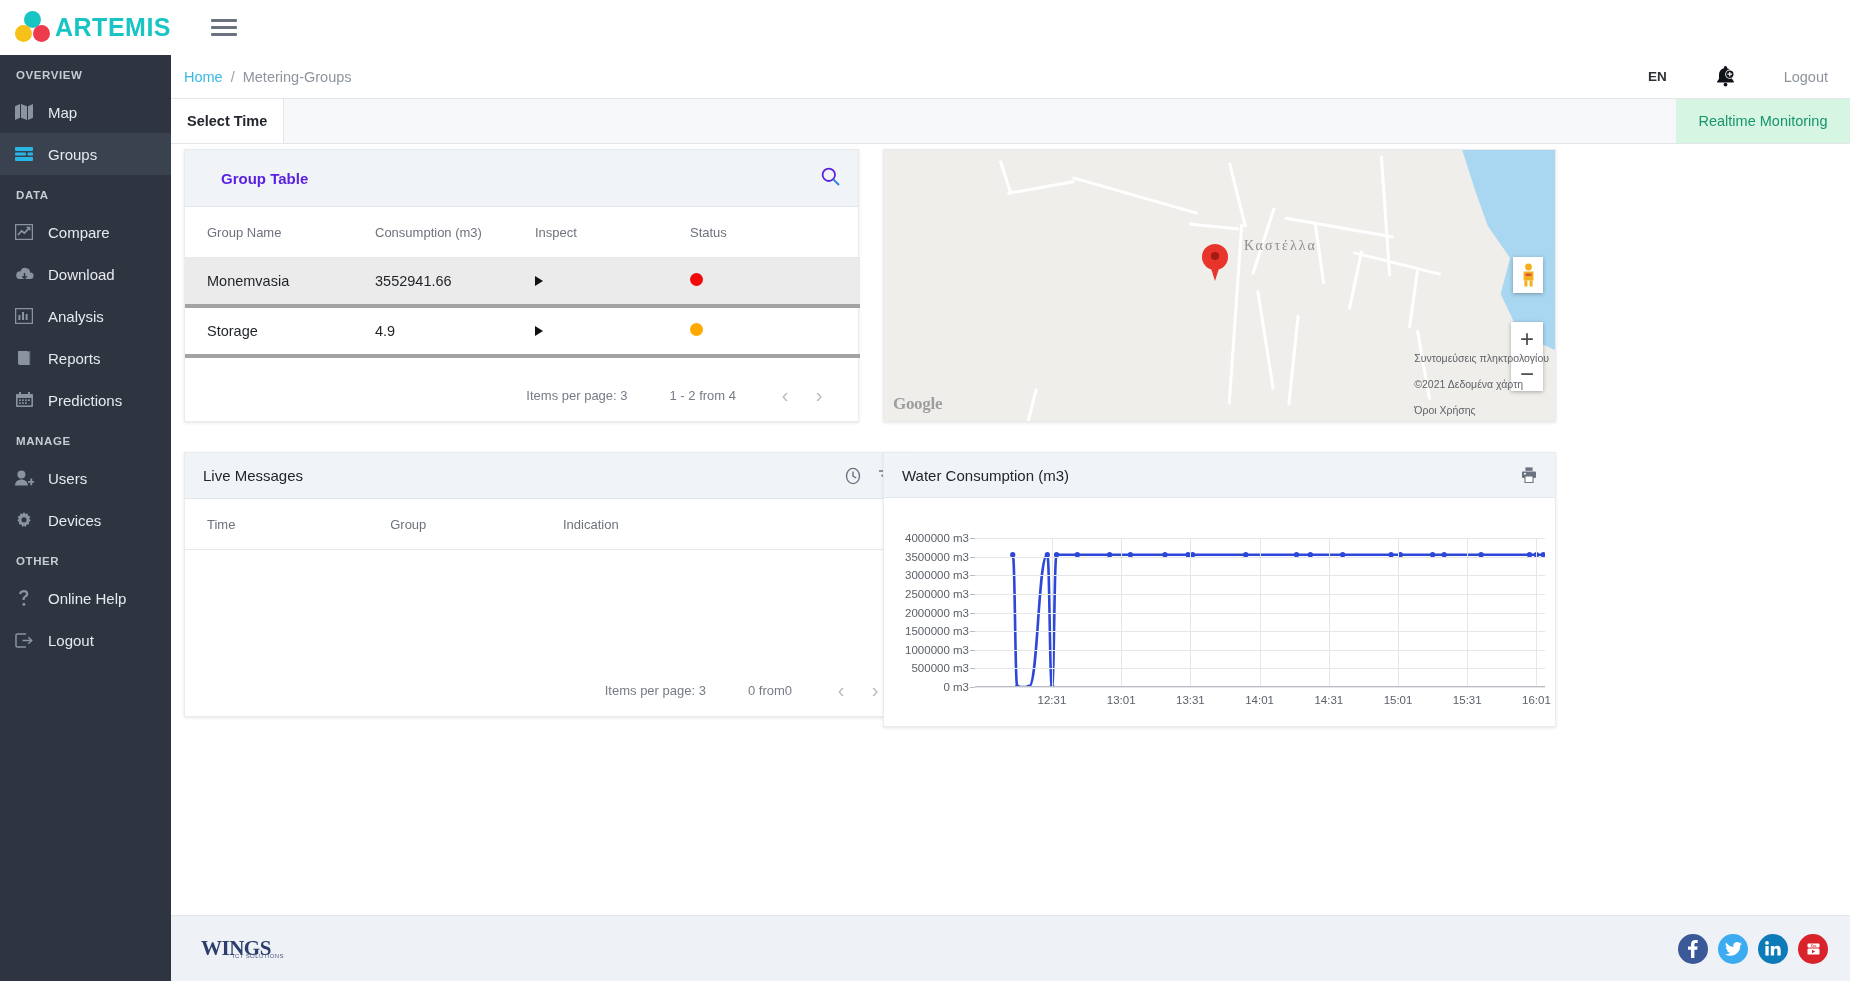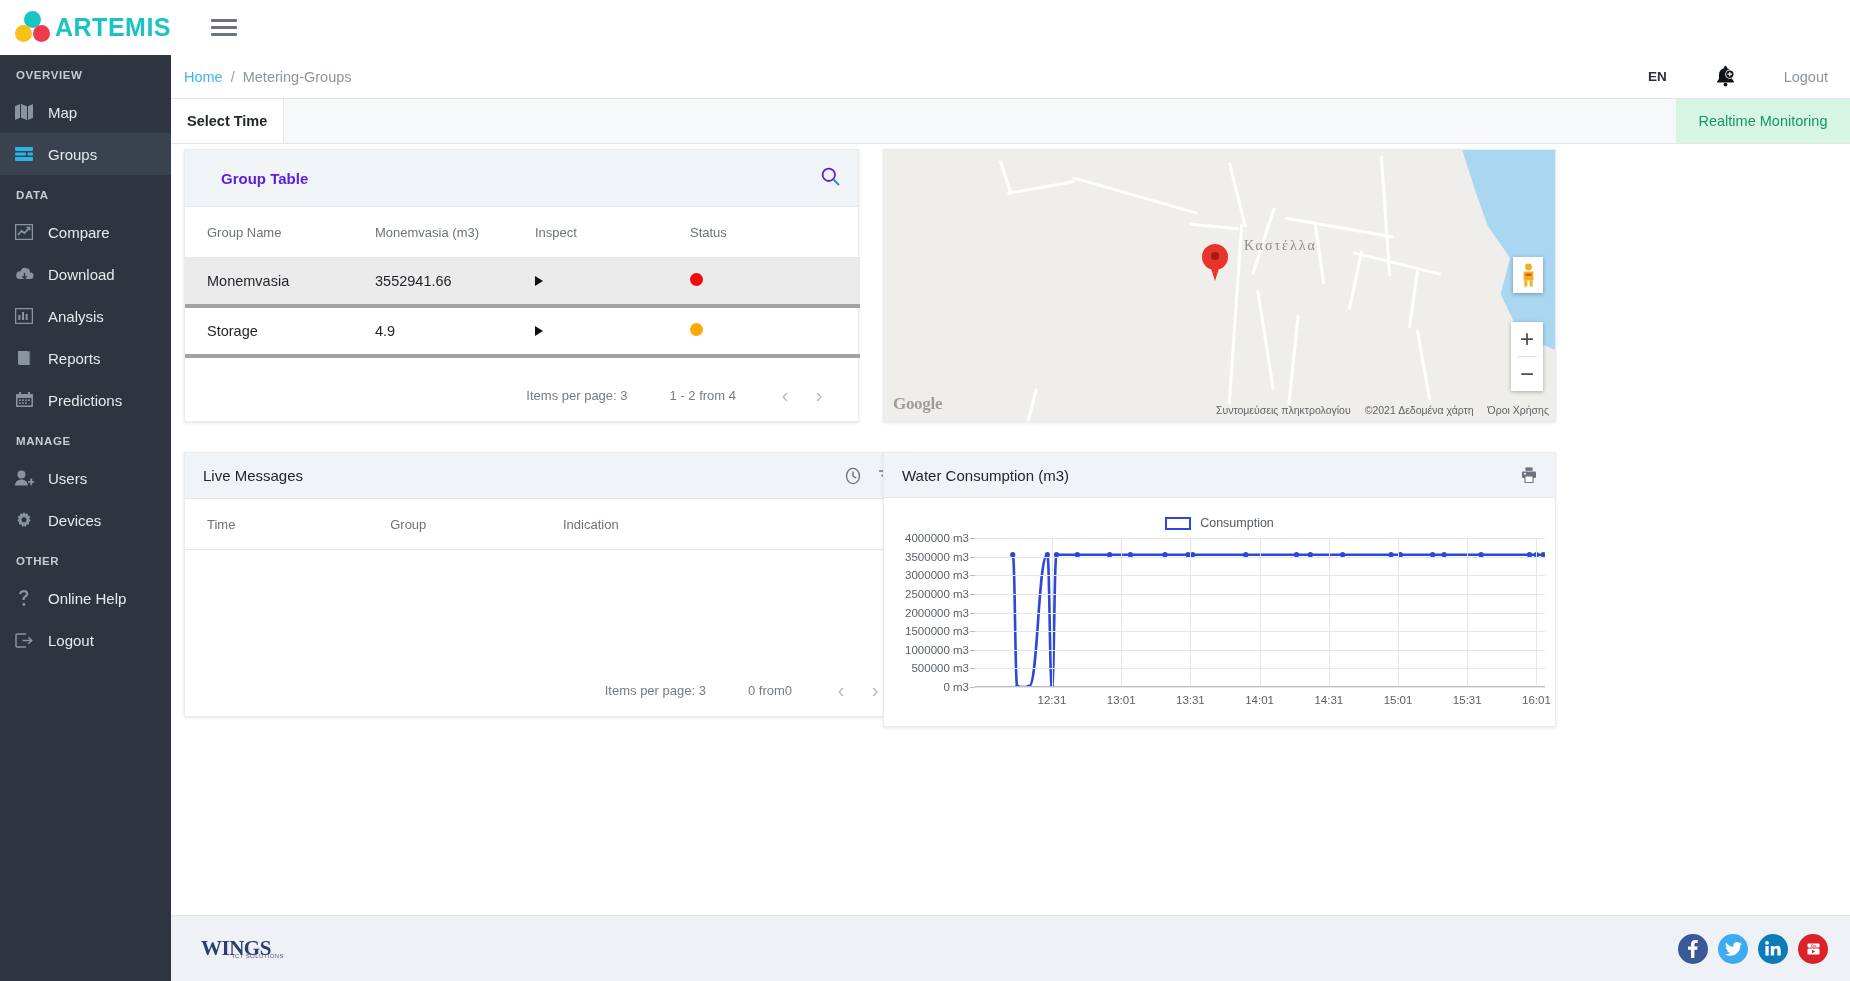--- a/index.html
+++ b/index.html
@@ -165,21 +165,21 @@
     position: absolute; left: 9px; top: 8px; width: 8px; height: 8px;
     border-radius: 50%; background: #a01c15;
   }
   .gmap-logo {
     position: absolute; left: 9px; bottom: 7px;
     font-size: 17px; font-weight: bold; color: #9e9e9e;
     font-family: "Liberation Serif", serif; letter-spacing: -.3px;
   }
   .map-attr {
     position: absolute; right: 6px; bottom: 5px; display: flex; gap: 14px;
-    font-size: 10.5px; color: #5f6368;
+    font-size: 10.5px; color: #5f6368; flex-direction: column;
   }
   .map-attr span { cursor: pointer; }
   .pegman {
     position: absolute; right: 12px; top: 107px; width: 30px; height: 36px;
     background: #fff; box-shadow: 0 1px 4px rgba(0,0,0,.3);
     display: flex; align-items: center; justify-content: center; cursor: pointer;
   }
   .zoom-ctl {
     position: absolute; right: 12px; top: 172px; width: 32px;
     background: #fff; box-shadow: 0 1px 4px rgba(0,0,0,.3); cursor: pointer;
@@ -425,21 +425,21 @@
             <svg width="19" height="19" viewBox="0 0 19 19" fill="none" stroke="#5b21e0" stroke-width="1.8">
                 <circle cx="7.8" cy="7.8" r="6.2"></circle>
                 <path d="M12.4 12.4 18 18" stroke="#2a7de1"></path>
               </svg>
           </div>
         </div>
         <table class="gt">
           <thead>
               <tr>
             <th class="col-a">Group Name</th>
-            <th class="col-b">Monemvasia (m3)</th>
+            <th class="col-b">Consumption (m3)</th>
             <th class="col-c">Inspect</th>
             <th class="col-d">Status</th>
           </tr>
             </thead>
           <tbody>
             <tr class="row-hl">
               <td class="col-a">Monemvasia</td>
               <td class="col-b">3552941.66</td>
               <td class="col-c">
                   <div class="play-tri"></div>
@@ -552,24 +552,20 @@
           <div class="head-ico first">
             <svg width="16" height="16" viewBox="0 0 16 16" fill="currentColor">
                 <rect x="4.4" y="0.4" width="7.2" height="3.4"></rect>
                 <rect x="1" y="4.4" width="14" height="6.6" rx="1"></rect>
                 <rect x="4" y="9" width="8" height="6.6" fill="#fff" stroke="currentColor" stroke-width="1.1"></rect>
                 <rect x="3" y="6" width="2" height="1.4" fill="#fff"></rect>
               </svg>
           </div>
         </div>
         <div class="chart-body">
-          <div class="legend">
-            <div class="legend-swatch"></div>
-            <div class="legend-label">Consumption</div>
-          </div>
           <div class="plot" id="plot">
             <svg id="chart-svg" width="100%" height="100%" viewBox="0 0 562 149" preserveAspectRatio="none">
                 <path d="M 37.2 16.7 C 39.5 16.7, 39.5 149.0, 41.7 149.0 L 53.1 149.0 C 62.2 149.0, 62.2 16.7, 71.3 16.7 C 73.6 16.7, 73.6 149.0, 75.9 149.0 C 78.1 149.0, 78.1 16.7, 80.4 16.7 L 100.9 16.7 L 132.7 16.7 L 153.2 16.7 L 187.3 16.7 L 210.1 16.7 L 214.6 16.7 L 266.9 16.7 L 317.0 16.7 L 330.6 16.7 L 362.5 16.7 L 410.3 16.7 L 419.4 16.7 L 451.2 16.7 L 462.6 16.7 L 499.0 16.7 L 546.7 16.7 L 553.6 16.7 L 560.4 16.7 L 569.5 16.7" fill="none" stroke="#2d47d8" stroke-width="2.6" vector-effect="non-scaling-stroke"></path>
                 <ellipse cx="37.199047619047626" cy="16.652923165000004" rx="2.6" ry="2.6" fill="#2d47d8"></ellipse>
                 <ellipse cx="41.74857142857143" cy="149" rx="2.6" ry="2.6" fill="#2d47d8"></ellipse>
                 <ellipse cx="53.12238095238096" cy="149" rx="2.6" ry="2.6" fill="#2d47d8"></ellipse>
                 <ellipse cx="71.3204761904762" cy="16.652923165000004" rx="2.6" ry="2.6" fill="#2d47d8"></ellipse>
                 <ellipse cx="75.87" cy="149" rx="2.6" ry="2.6" fill="#2d47d8"></ellipse>
                 <ellipse cx="80.41952380952382" cy="16.652923165000004" rx="2.6" ry="2.6" fill="#2d47d8"></ellipse>
                 <ellipse cx="100.89238095238096" cy="16.652923165000004" rx="2.6" ry="2.6" fill="#2d47d8"></ellipse>

